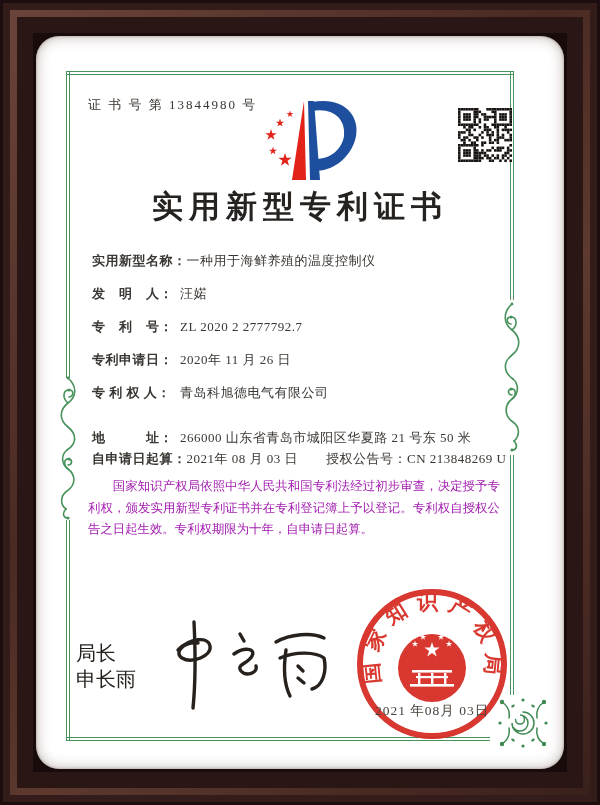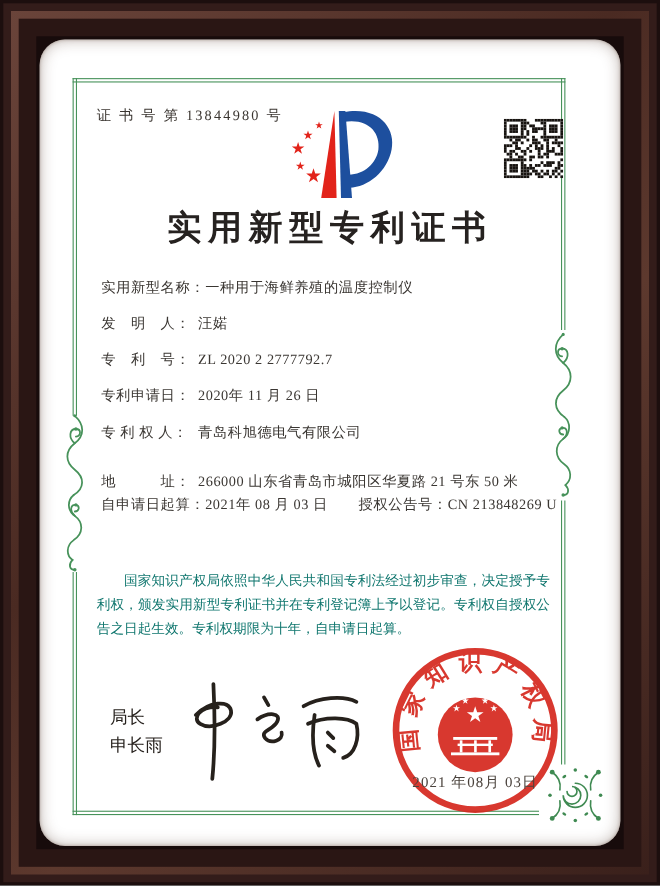--- a/index.html
+++ b/index.html
@@ -17,27 +17,27 @@
   .gb{position:absolute;}
   .gb.h{height:0;border-top:4px double #47925a;}
   .gb.v{width:0;border-left:4px double #47925a;}
   .orn{position:absolute;}
   
   .certno{position:absolute;left:52px;top:60px;font-size:13px;letter-spacing:2px;color:#3a3530;}
   .title{position:absolute;left:0;top:150px;width:100%;text-align:center;
          font-size:31px;font-weight:bold;letter-spacing:6px;color:#262220;}
   .rows{position:absolute;left:56px;top:216px;width:404px;font-size:13px;color:#3a3632;}
   .row{position:absolute;left:0;white-space:nowrap;letter-spacing:.5px;}
-  .row .lbl{display:inline-block;min-width:88px;}
+  .row .lbl{display:inline-block;min-width:88px;font-weight:bold;}
   .row .val{letter-spacing:.5px;}
   .grant .g2{position:absolute;left:234px;top:0;}
   .paras{position:absolute;left:52px;top:440px;width:412px;font-size:12.4px;
-         line-height:1.74;color:#0f766e;text-align:justify;margin-top:42px;}
+         line-height:1.74;color:#a21caf;text-align:justify;}
   .paras p{margin:0;text-indent:2em;}
-  .signer{position:absolute;left:64px;top:604px;font-size:16px;color:#26211d;
+  .signer{position:absolute;left:40px;top:604px;font-size:20px;color:#26211d;
           font-family:"Liberation Sans","DejaVu Sans",sans-serif;line-height:26px;}
   .sig{position:absolute;left:112px;top:572px;}
   .seal{position:absolute;left:316px;top:548px;z-index:2;}
   .sealdate{position:absolute;left:316px;top:666px;width:160px;text-align:center;
             font-size:13.5px;color:#4a423c;letter-spacing:1px;z-index:3;}
   .qr{position:absolute;left:422px;top:72px;width:54px;height:54px;}
   .logo{position:absolute;left:204px;top:58px;}
 </style>
 </head>
 <body>

